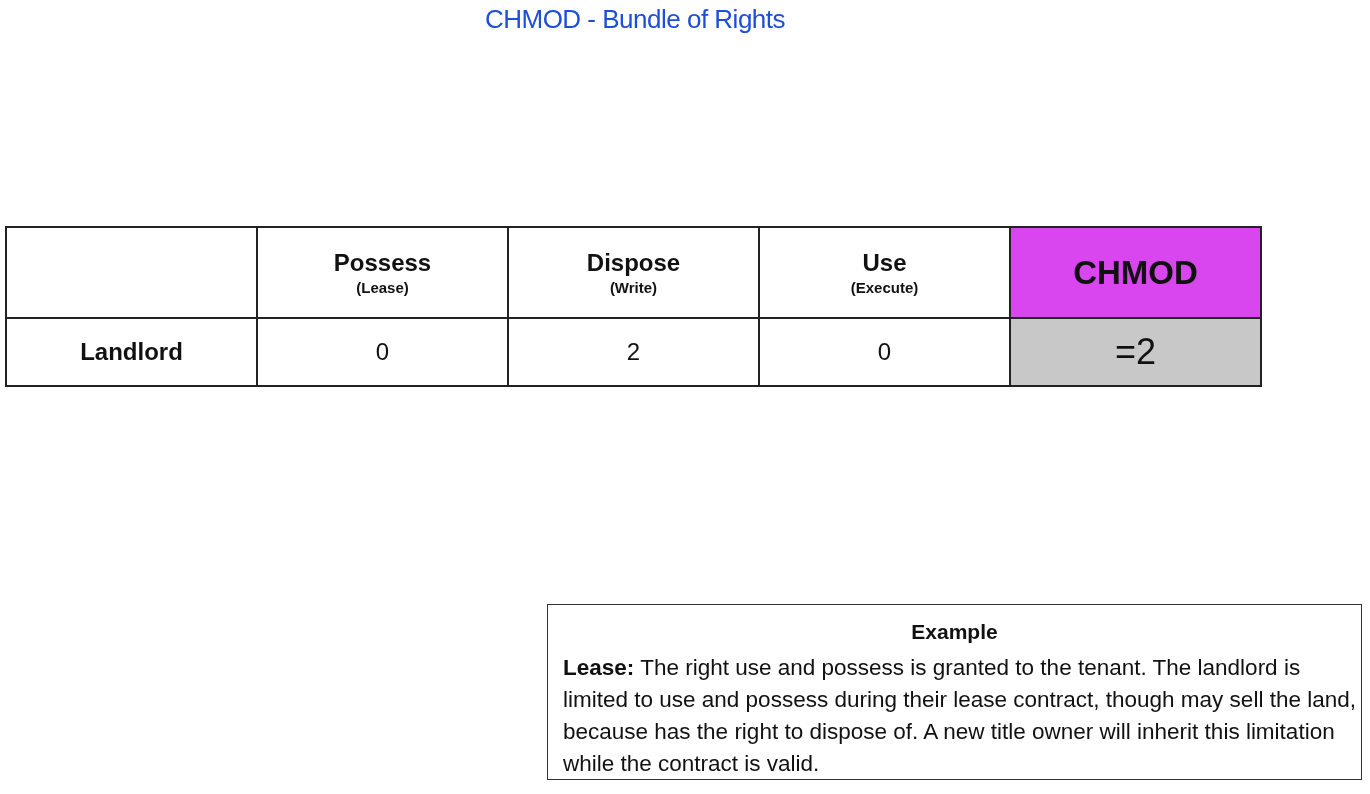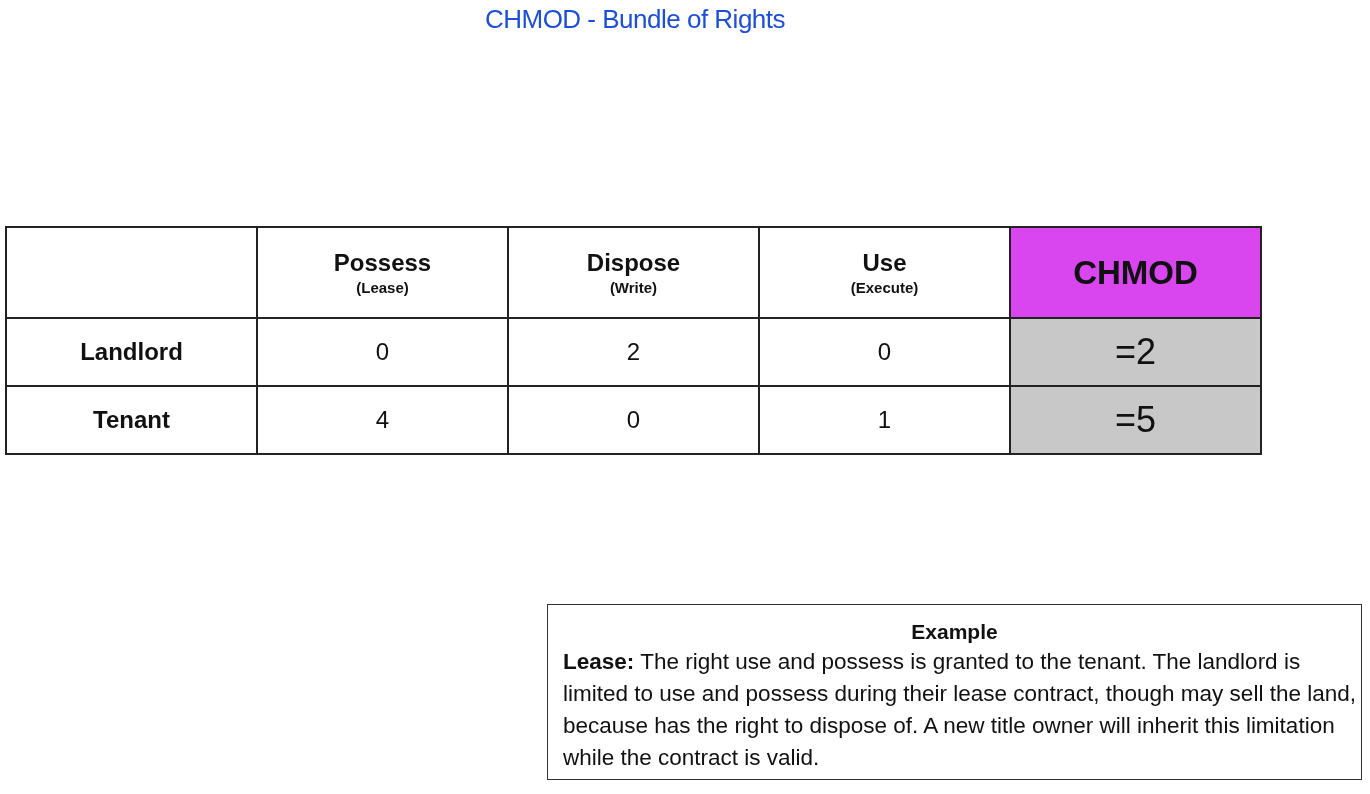--- a/index.html
+++ b/index.html
@@ -95,21 +95,21 @@
       width: 815px;
       font-size: 22.5px;
       line-height: 32px;
     }
     .example-title {
       display: block;
       text-align: center;
       font-weight: bold;
       font-size: 21px;
       line-height: 22px;
-      margin-bottom: 3px;
+      margin-bottom: 9px;
       margin-right: 15px;
     }
     .example-lead {
       font-weight: bold;
     }
   </style>
 </head>
 <body>
 
 <div class="title">CHMOD - Bundle of Rights</div>
@@ -139,26 +139,19 @@
     </th>
     <th class="chmod-head">CHMOD</th>
   </tr>
   <tr class="body-row">
     <td class="row-label">Landlord</td>
     <td class="cell-val">0</td>
     <td class="cell-val">2</td>
     <td class="cell-val">0</td>
     <td class="chmod-val">=2</td>
   </tr>
-  <tr class="body-row">
-    <td class="row-label">Tenant</td>
-    <td class="cell-val">4</td>
-    <td class="cell-val">0</td>
-    <td class="cell-val">1</td>
-    <td class="chmod-val">=5</td>
-  </tr>
 </tbody>
   </table>
 
 <div class="example">
   <span class="example-title">Example</span>
   <span class="example-lead">Lease:</span><span> The right use and possess is granted to the tenant. The landlord is limited to use and possess during their lease contract, though may sell the land, because has the right to dispose of. A new title owner will inherit this limitation while the contract is valid.</span>
 </div>
 
 </body></html>

